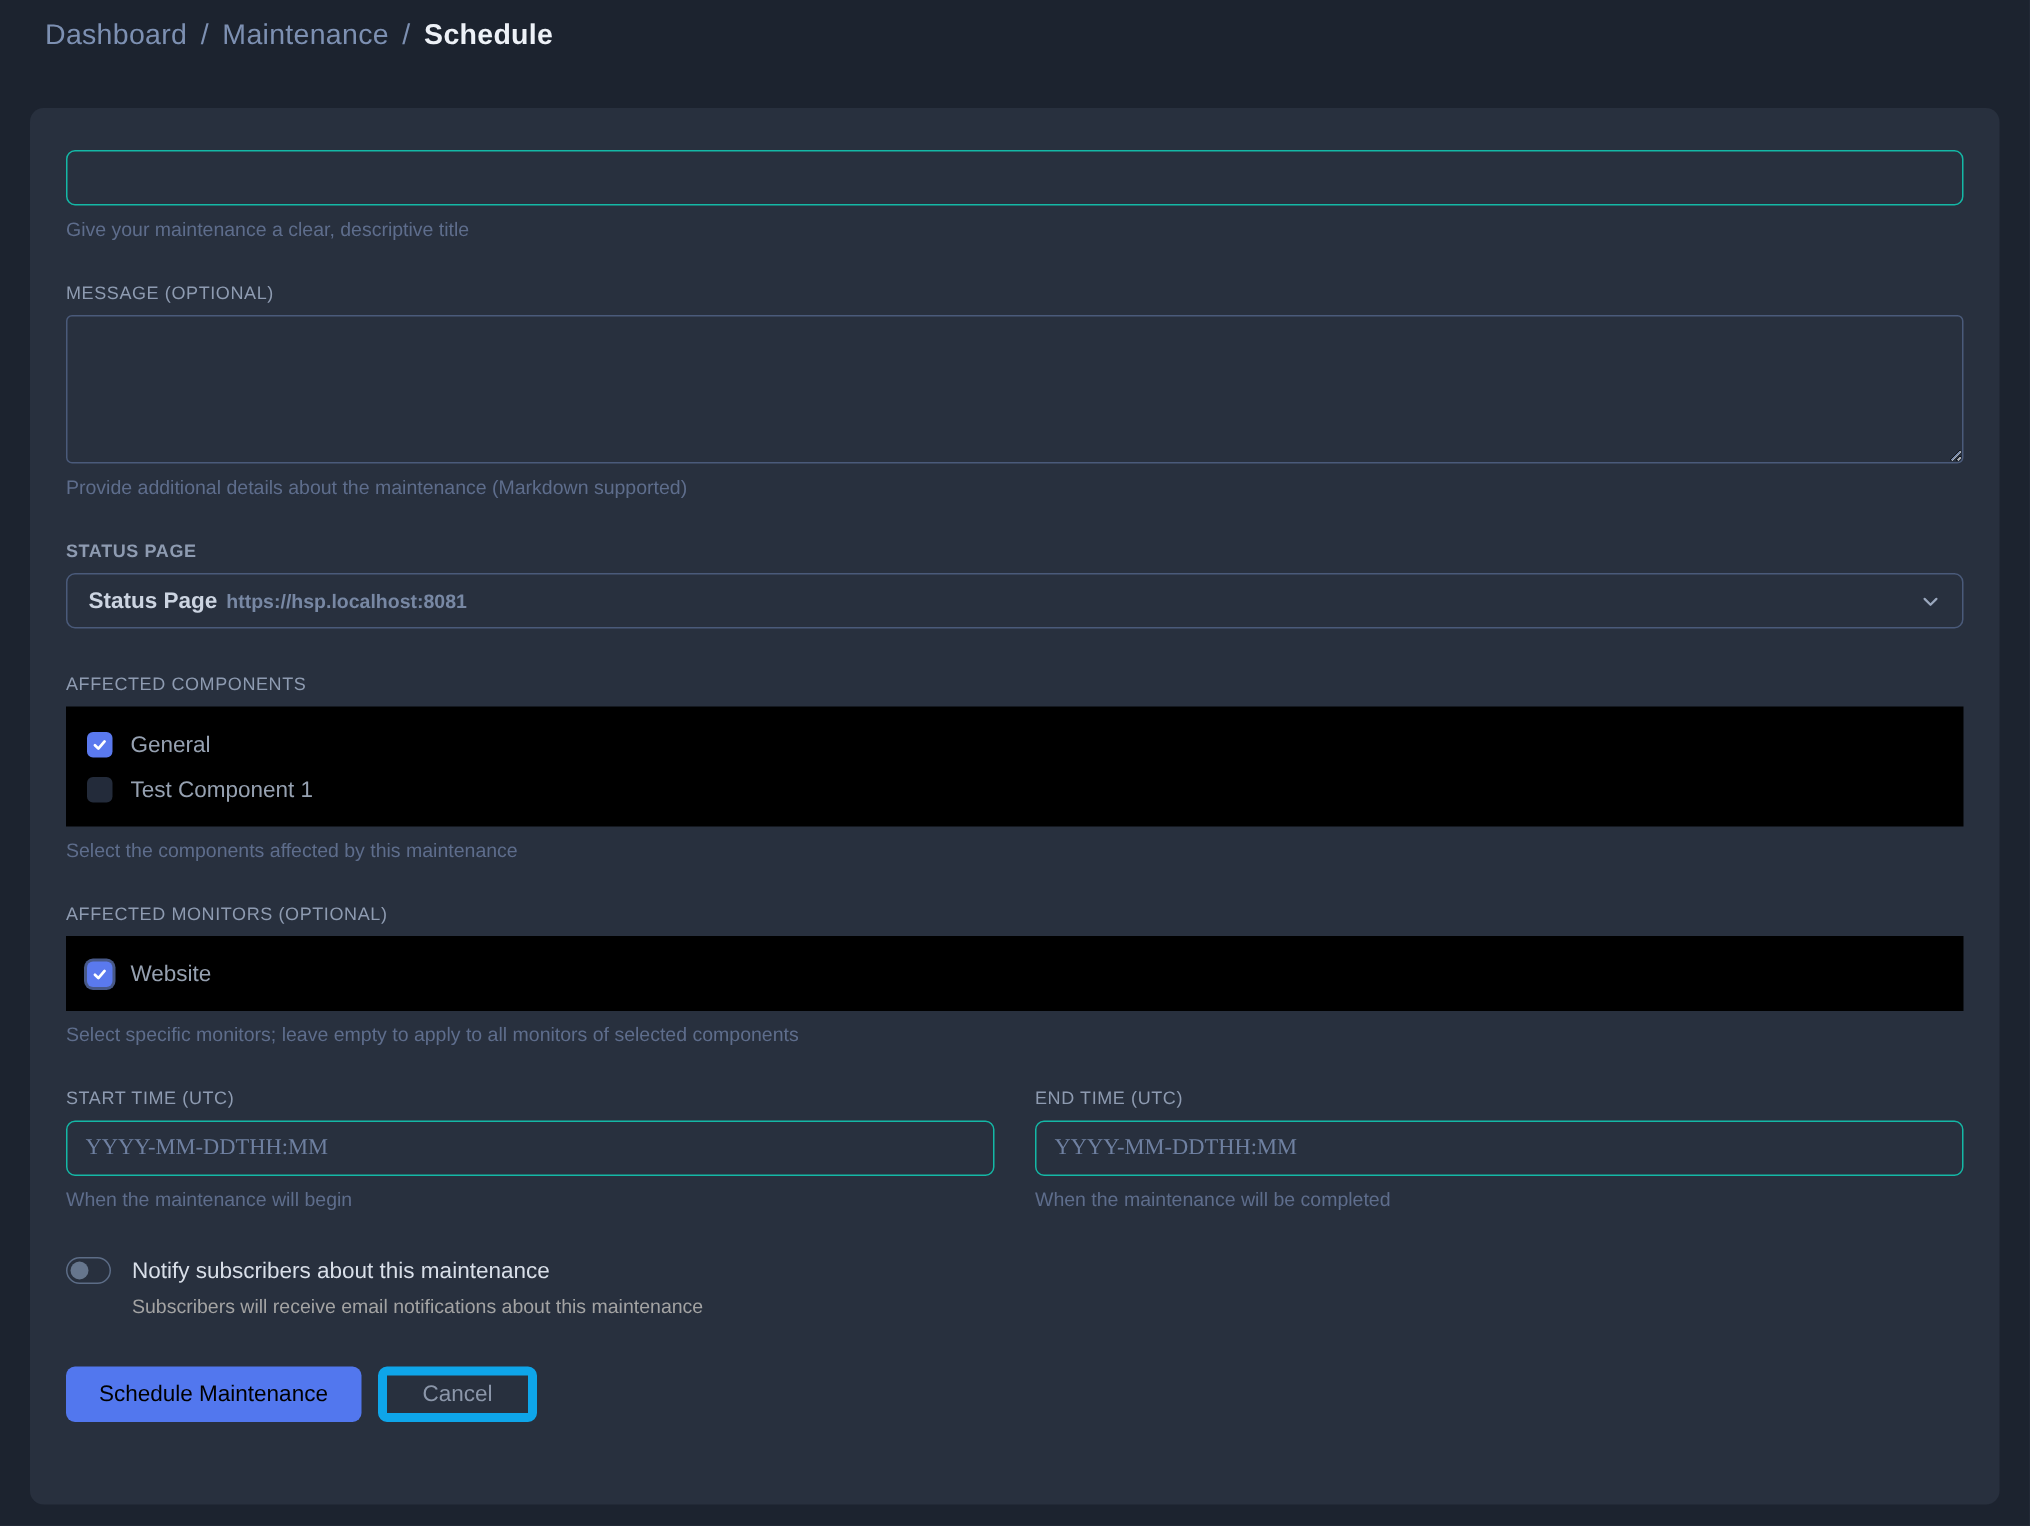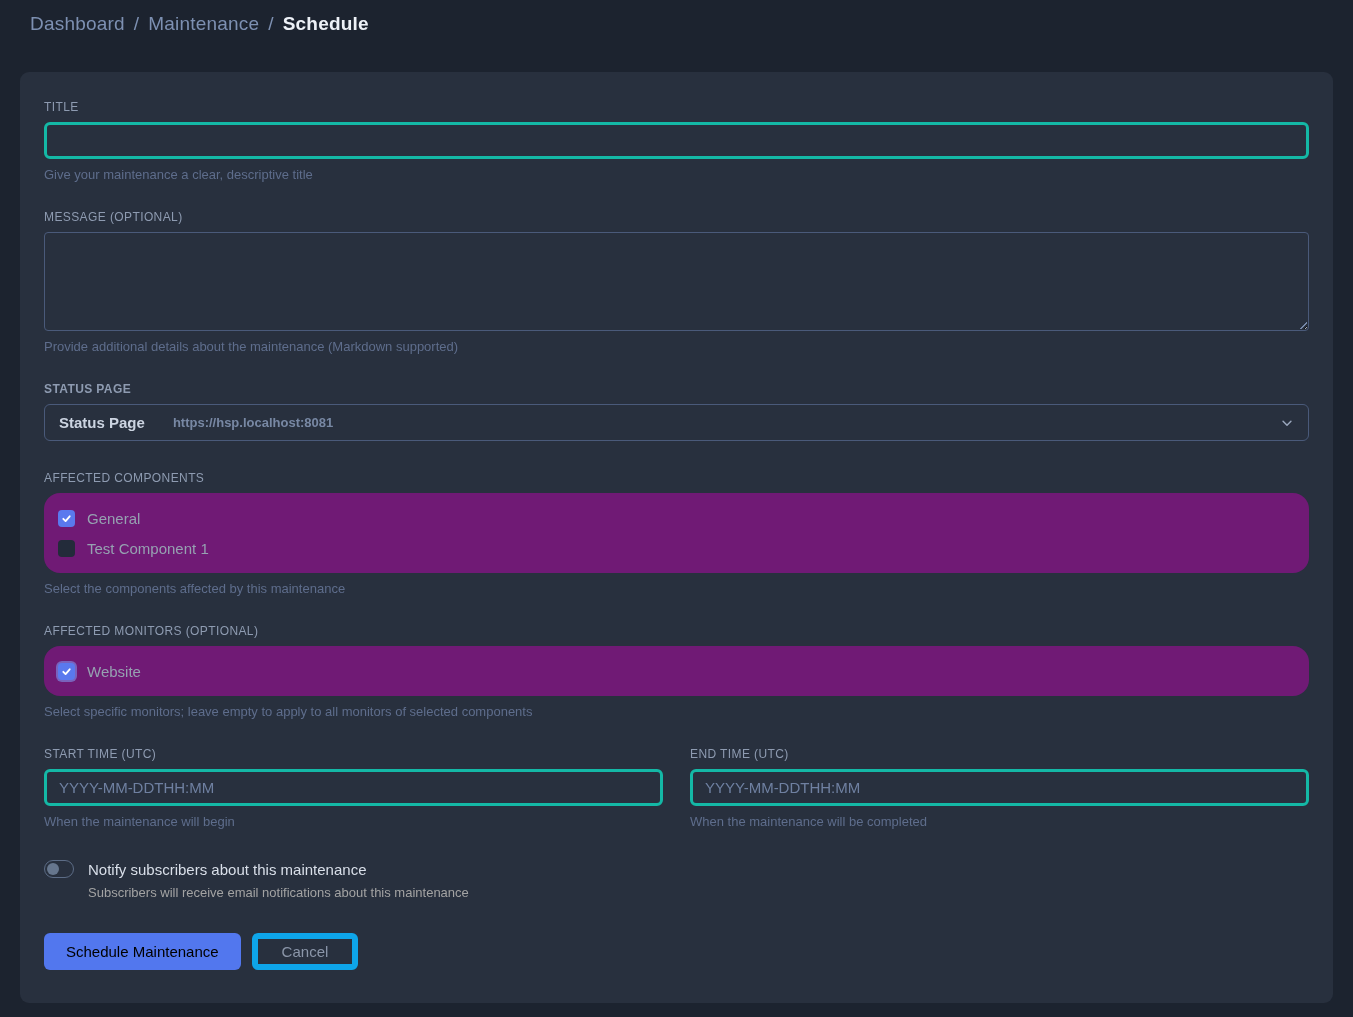--- a/index.html
+++ b/index.html
@@ -39,26 +39,26 @@
     font-size: 13px;
     color: #5e6d8c;
     margin-top: 8px;
     line-height: 16px;
   }
 
   input.text-input {
     width: 100%;
     height: 37px;
     background: transparent;
-    border: 3px solid #14b8a6;
+    border: 1px solid #14b8a6;
     border-radius: 6px;
     padding: 0 12px;
     font-size: 15px;
     color: #22c55e;
-    font-family: Liberation Sans, sans-serif;
+    font-family: Liberation Serif, serif;
     outline: none;
   }
   input.text-input::placeholder { color: #6f80a1; opacity: 1; }
 
   .textarea-wrap { position: relative; }
   textarea.text-area {
     width: 100%;
     height: 99px;
     background: transparent;
     border: 1px solid #4a5a7a;
@@ -89,27 +89,27 @@
   .select {
     display: flex;
     align-items: center;
     height: 37px;
     border: 1px solid #4a5a7a;
     border-radius: 6px;
     padding: 0 14px;
     cursor: pointer;
   }
   .select .sel-name { font-size: 15px; color: #ccd4e1; }
-  .select .sel-url { font-size: 13px; color: #7888a4; margin-left: 28px; }
+  .select .sel-url { font-size: 13px; color: #7888a4; margin-left: 6px; }
   .select .chev { margin-left: auto; display: flex; align-items: center; }
 
   
   .option-panel {
-    background: #701a75;
-    border-radius: 16px;
+    background: #000000;
+    border-radius: 0;
     padding: 13px 14px;
     display: flex;
     flex-direction: column;
     gap: 6px;
   }
   .opt-row { display: flex; align-items: center; gap: 12px; height: 24px; cursor: pointer; }
   .checkbox {
     width: 17px; height: 17px;
     border-radius: 4px;
     display: flex; align-items: center; justify-content: center;
@@ -182,21 +182,20 @@
 </head>
 <body>
 
 <div class="topbar">
   <div class="crumbs" id="breadcrumb"><span class="crumb">Dashboard</span><span class="sep">/</span><span class="crumb">Maintenance</span><span class="sep">/</span><span class="crumb active">Schedule</span></div>
 </div>
 
 <div class="card">
 
   <div class="group">
-    <span class="label">TITLE</span>
     <input class="text-input" type="text" value="" style="">
     <div class="helper">Give your maintenance a clear, descriptive title</div>
   </div>
 
   <div class="group">
     <span class="label">MESSAGE (OPTIONAL)</span>
     <div class="textarea-wrap">
       <textarea class="text-area" style=""></textarea>
       <span class="resize-grip"></span>
     </div>

